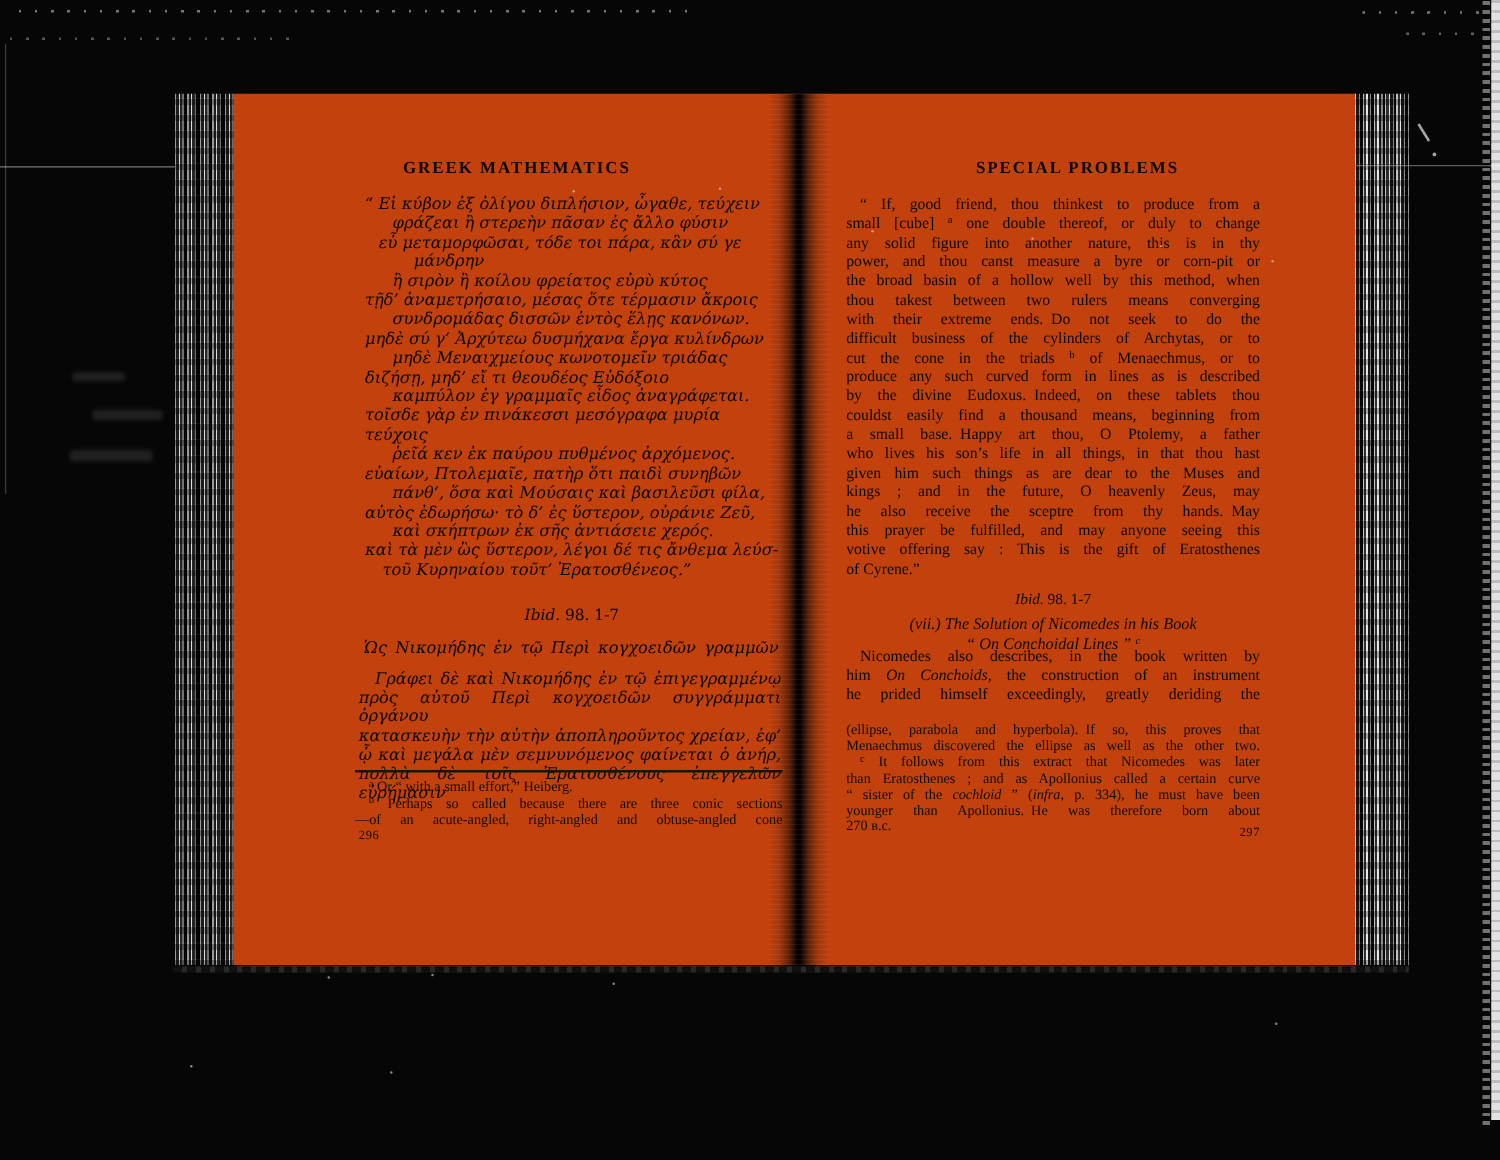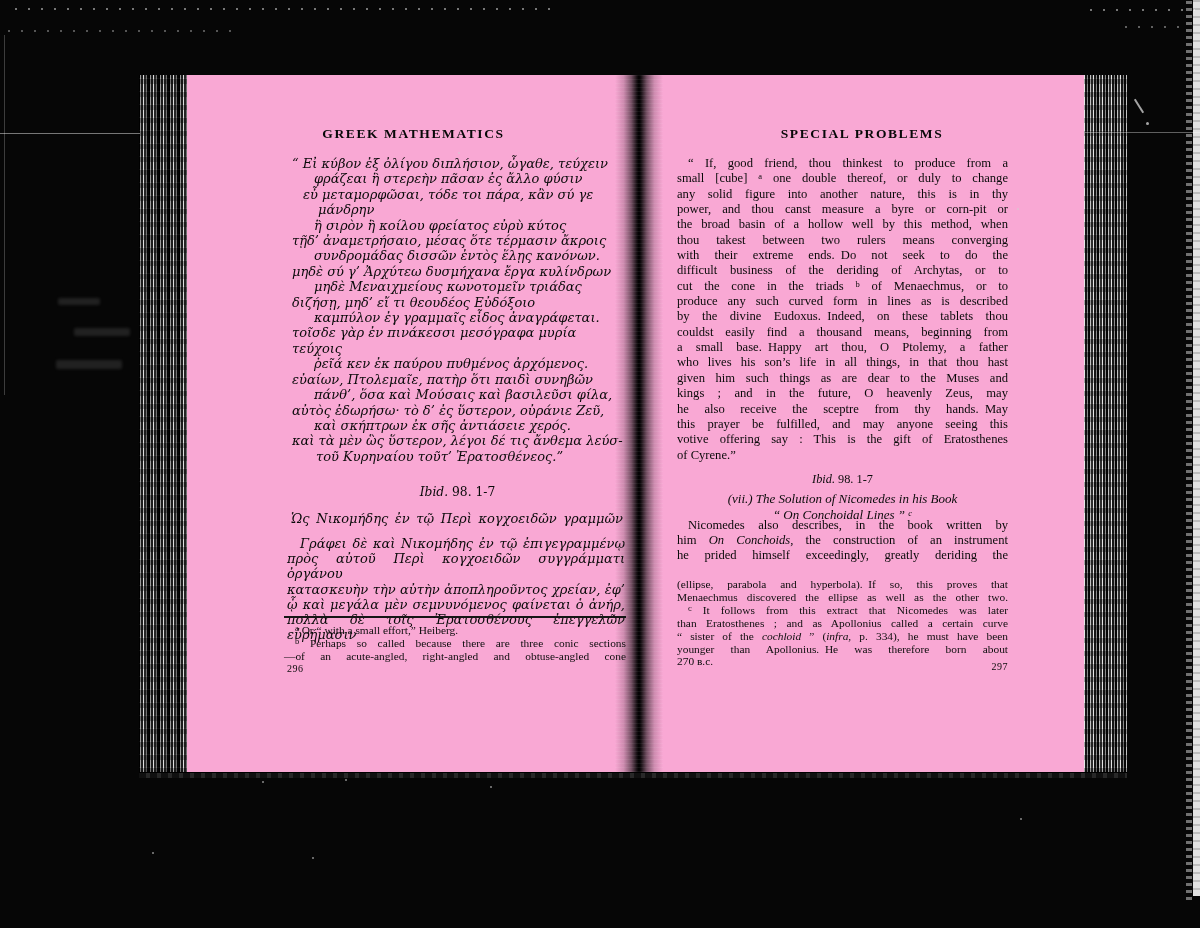--- a/index.html
+++ b/index.html
@@ -1,21 +1,21 @@
 <!DOCTYPE html>
 <html><head>
 <meta charset="utf-8">
 <style>
   html,body{margin:0;padding:0;background:#060606;}
   body{width:1200px;height:928px;position:relative;overflow:hidden;
        font-family:"Liberation Serif",serif;color:#0b0b0b;}
   #scene{position:absolute;inset:0;}
 
   
-  .page{position:absolute;top:75px;height:700px;background:#f9a8d4;}
+  .page{position:absolute;top:75px;height:700px;background:#c2410c;}
   #pageL{left:187px;width:453px;}
   #pageR{left:640px;width:444px;}
 
   
   .edge{position:absolute;top:75px;height:698px;}
   #edgeL{left:139px;width:48px;
     background:repeating-linear-gradient(90deg,#000 0 1px,#9a9a9a 1px 2px,#1c1c1c 2px 4px,
       #dedede 4px 5px,#242424 5px 7px,#707070 7px 8px,#050505 8px 10px);}
   #edgeR{left:1084px;width:43px;
     background:repeating-linear-gradient(90deg,#e6e6e6 0 1px,#161616 1px 3px,#8a8a8a 3px 4px,
@@ -64,21 +64,21 @@
   .sechead{font-size:13px;font-style:italic;text-align:center;line-height:15.5px;}
   .gsphead{text-align:center;word-spacing:2.5px;}
   .pagenum{font-size:10px;letter-spacing:.5px;}
   .rule{height:2px;background:#161616;}
   sup{font-size:8.5px;vertical-align:3.5px;line-height:0;letter-spacing:0;}
   .ln{min-height:1em;}
   .j{text-align:justify;text-align-last:justify;}
   .pi{text-indent:11px;}
   .cen{text-align:center;}
   .va{margin-left:2px;}  .vb{margin-left:13px;} .vc{margin-left:24px;}
-  .vd{margin-left:28px;} .ve{margin-left:26px;}
+  .vd{margin-left:41px;} .ve{margin-left:16px;}
   .prose-ind{text-indent:13px;}
 </style>
 </head>
 <body>
 
 <div id="scene">
 
   <div class="page" id="pageL">
     <div class="abs runhead" style="top:51px;left:0;">GREEK MATHEMATICS</div>
     <div class="abs greek" style="top:81px;left:103px;width:335px;">
@@ -127,21 +127,21 @@
   <div class="page" id="pageR">
     <div class="abs runhead" style="top:51px;left:0;">SPECIAL PROBLEMS</div>
     <div class="abs eng" style="top:81px;left:37px;width:331px;">
         <div class="ln j pi">“ If, good friend, thou thinkest to produce from a</div>
         <div class="ln j">small [cube] <sup>a</sup> one double thereof, or duly to change</div>
         <div class="ln j">any solid figure into another nature, this is in thy</div>
         <div class="ln j">power, and thou canst measure a byre or corn-pit or</div>
         <div class="ln j">the broad basin of a hollow well by this method, when</div>
         <div class="ln j">thou takest between two rulers means converging</div>
         <div class="ln j">with their extreme ends. Do not seek to do the</div>
-        <div class="ln j">difficult business of the deriding of Archytas, or to</div>
+        <div class="ln j">difficult business of the cylinders of Archytas, or to</div>
         <div class="ln j">cut the cone in the triads <sup>b</sup> of Menaechmus, or to</div>
         <div class="ln j">produce any such curved form in lines as is described</div>
         <div class="ln j">by the divine Eudoxus. Indeed, on these tablets thou</div>
         <div class="ln j">couldst easily find a thousand means, beginning from</div>
         <div class="ln j">a small base. Happy art thou, O Ptolemy, a father</div>
         <div class="ln j">who lives his son’s life in all things, in that thou hast</div>
         <div class="ln j">given him such things as are dear to the Muses and</div>
         <div class="ln j">kings ; and in the future, O heavenly Zeus, may</div>
         <div class="ln j">he also receive the sceptre from thy hands. May</div>
         <div class="ln j">this prayer be fulfilled, and may anyone seeing this</div>

